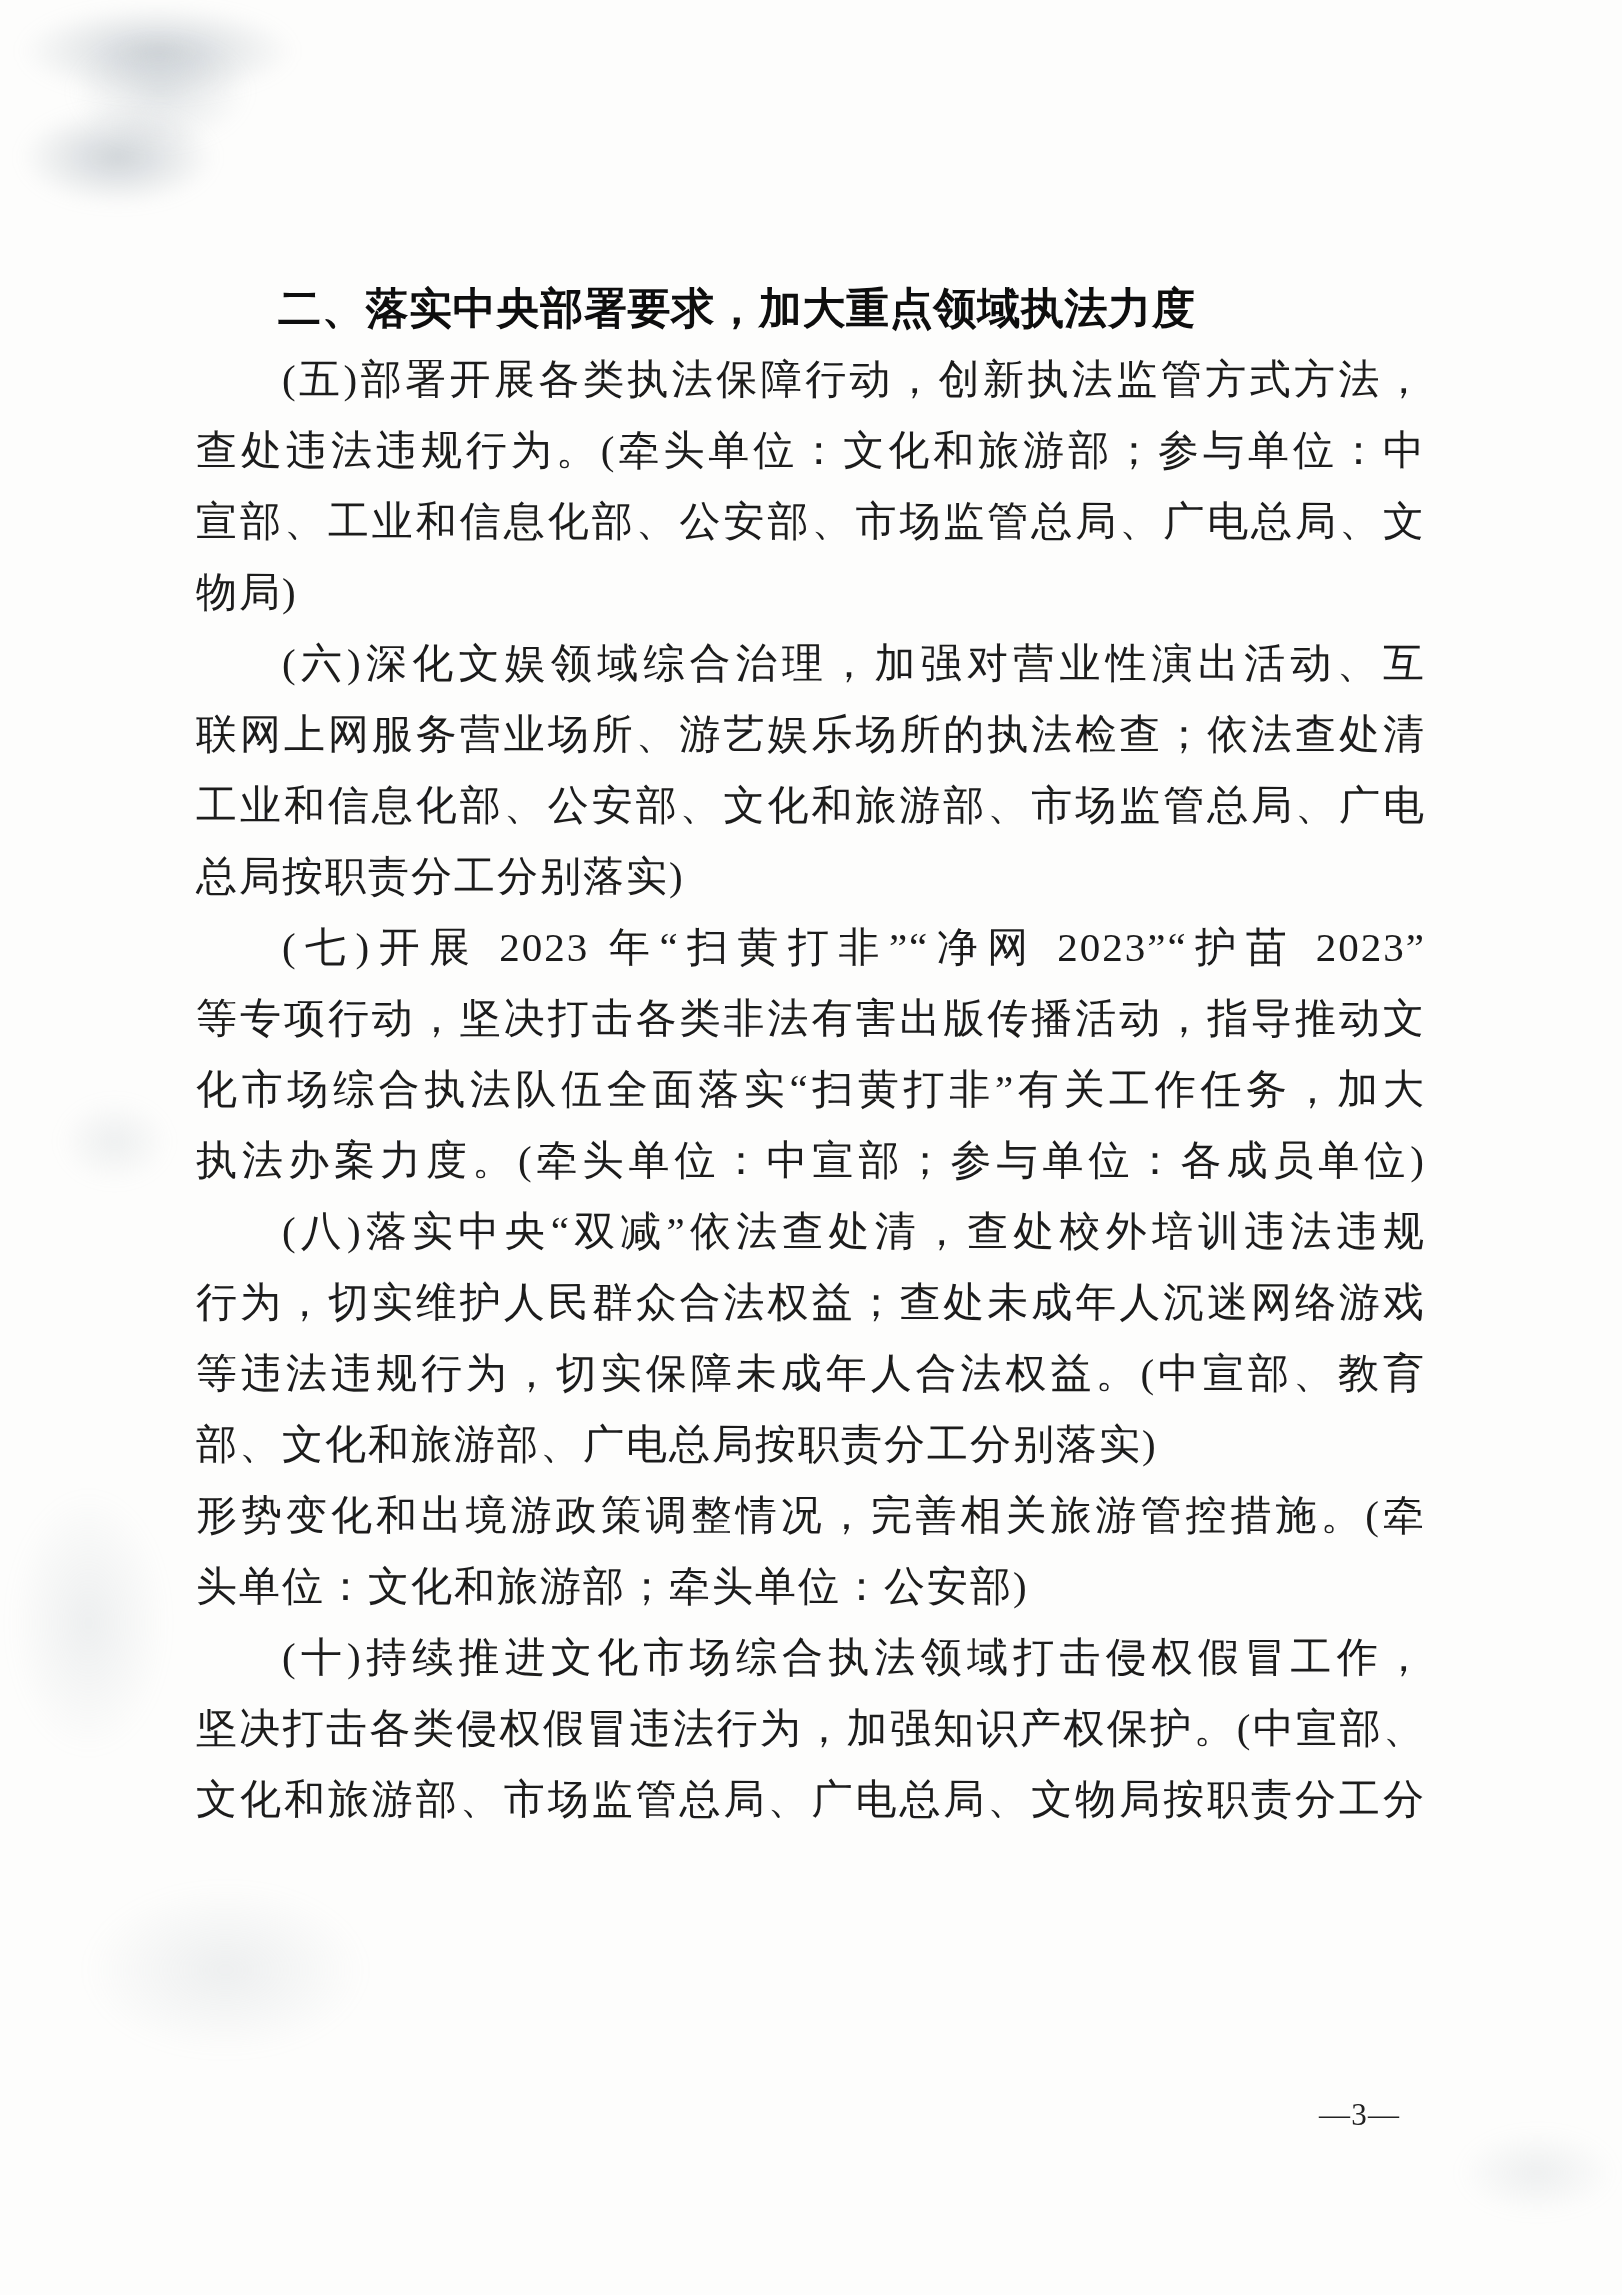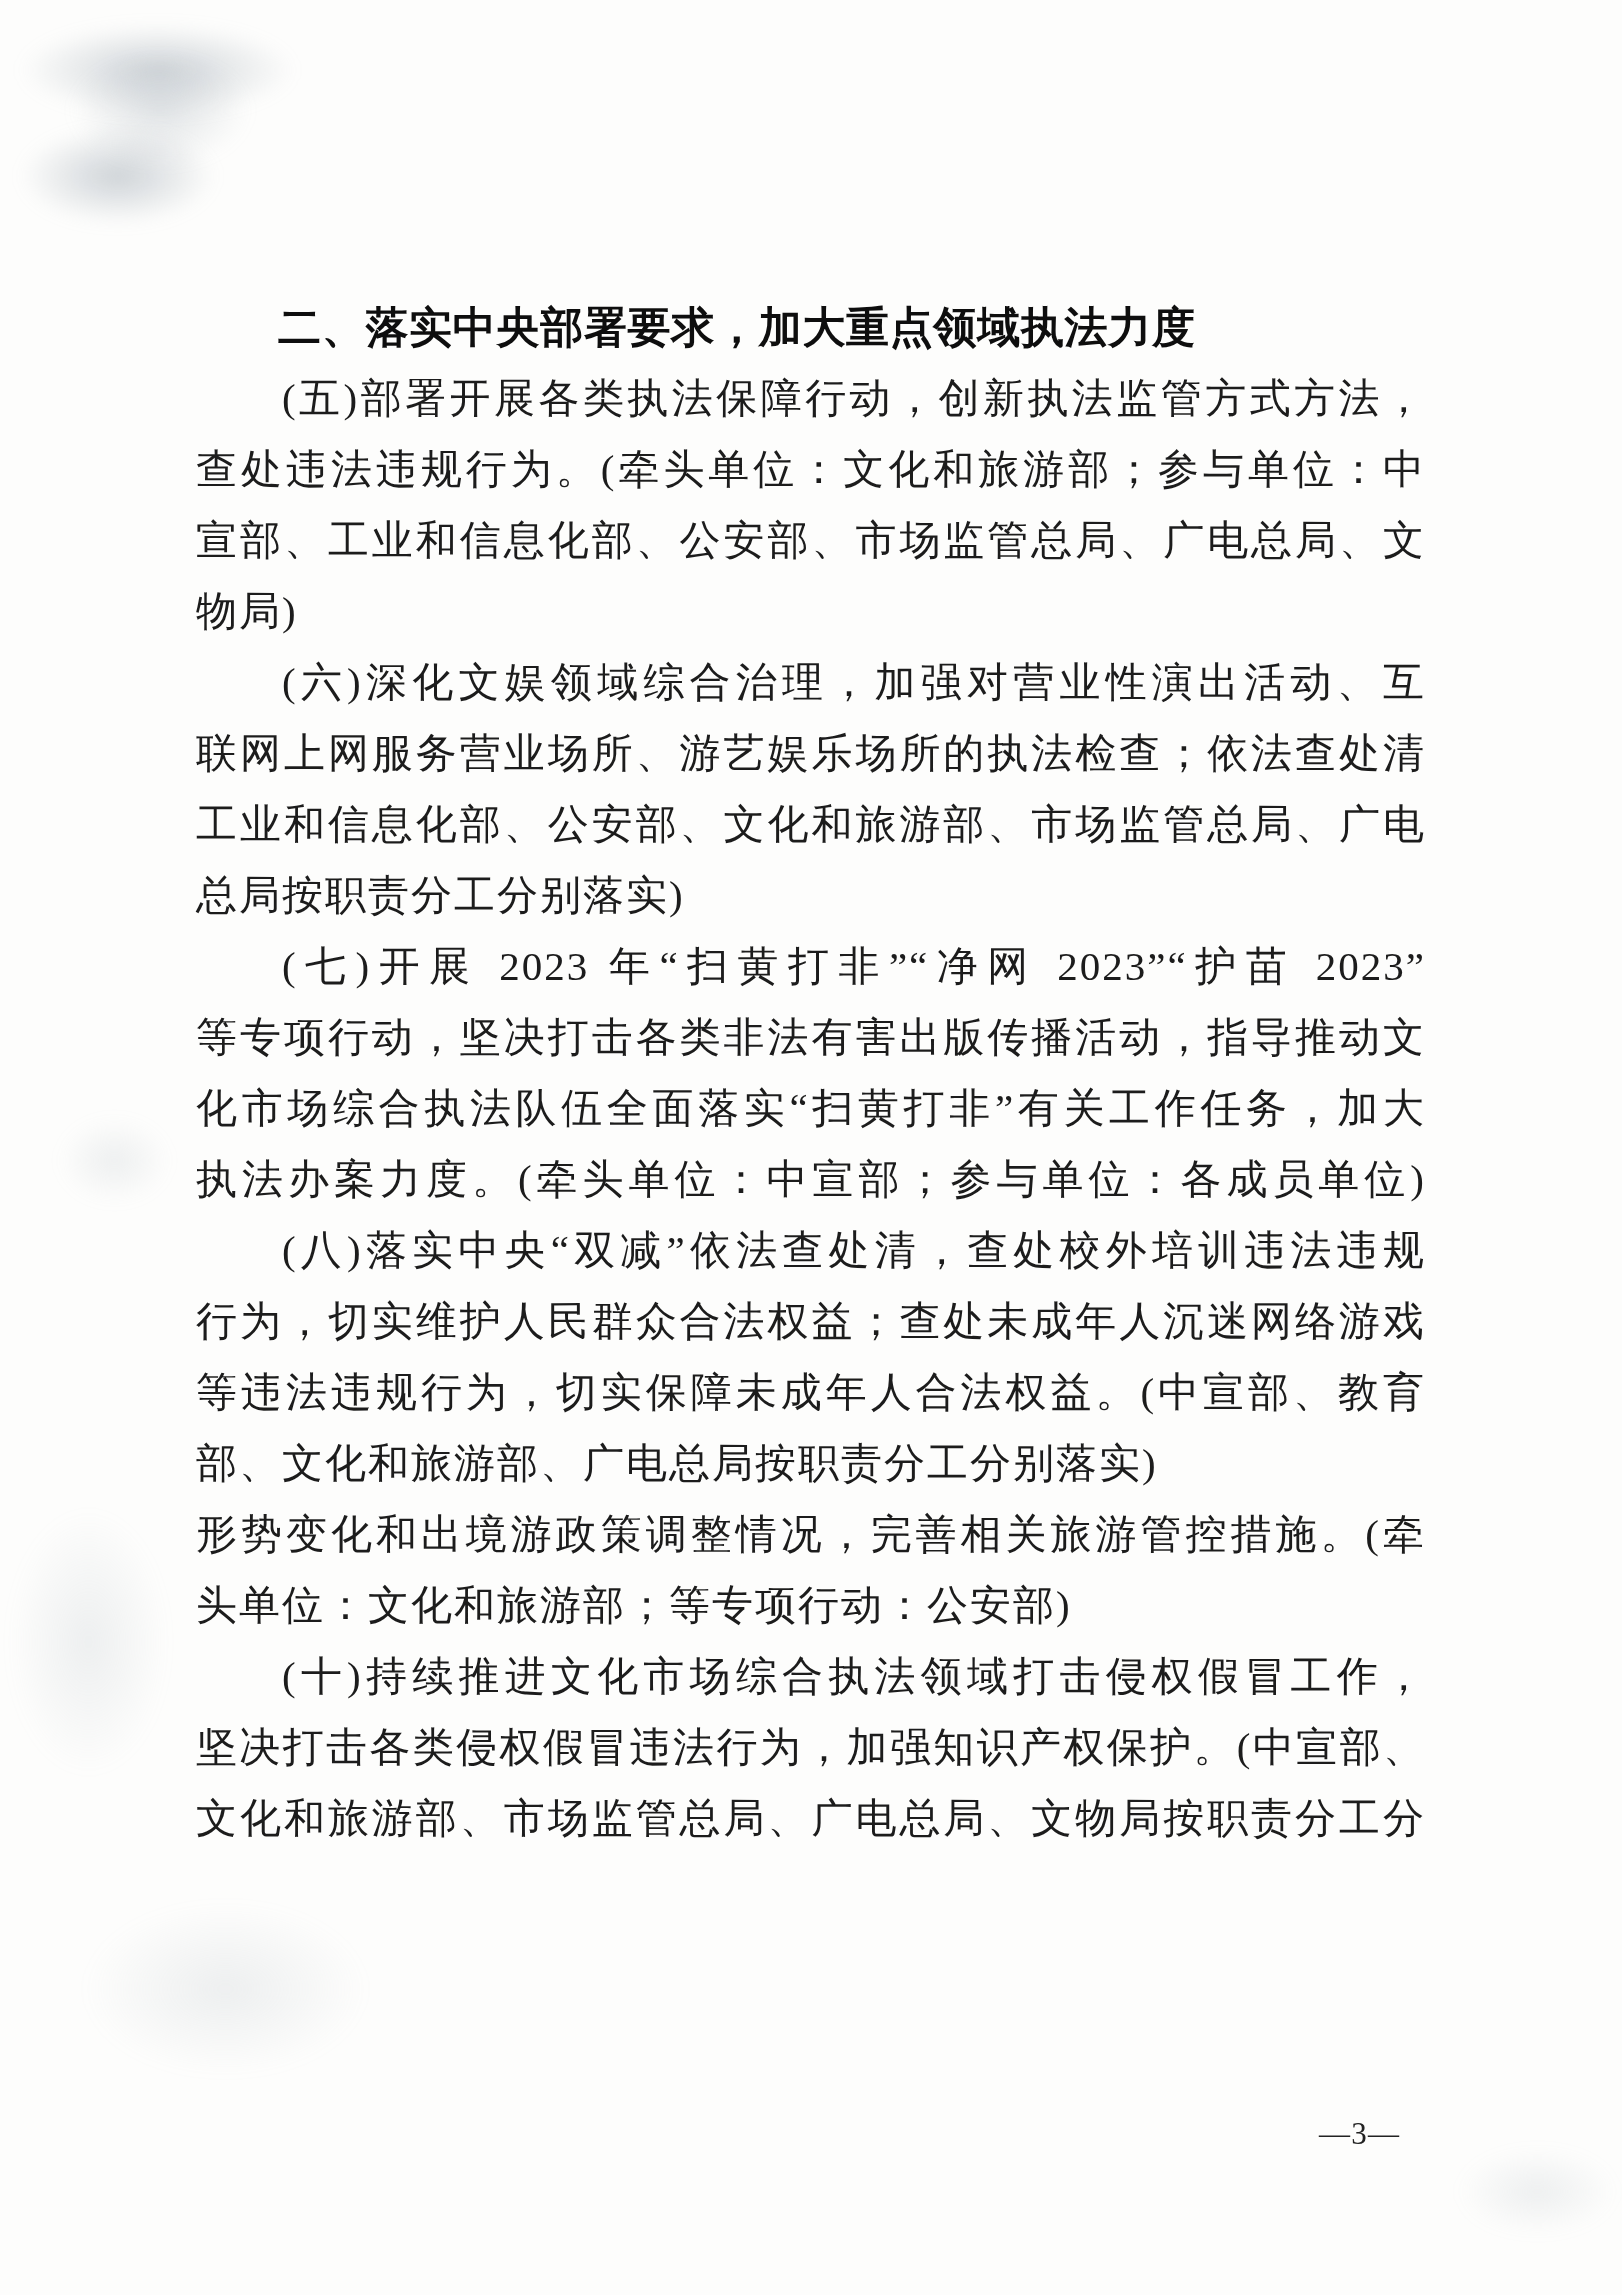--- a/index.html
+++ b/index.html
@@ -10,21 +10,20 @@
     width: 1623px;
     height: 2295px;
     position: relative;
     background: #fdfdfc;
     overflow: hidden;
     font-family: "Liberation Serif", "DejaVu Serif", serif;
   }
   .page {
     position: absolute;
     inset: 0;
-    margin-top: 19px;
   }
   
   .smudge {
     position: absolute;
     border-radius: 50%;
     filter: blur(7.9px);
     pointer-events: none;
   }
   .smudge.strong {
     background: radial-gradient(closest-side, rgba(158,168,178,0.50), rgba(158,168,178,0.22) 55%, rgba(158,168,178,0) 100%);
@@ -115,21 +114,21 @@
     <p class="line">总局按职责分工分别落实)</p>
     <p class="line justify indent">(七)开展 2023 年“扫黄打非”“净网 2023”“护苗 2023”</p>
     <p class="line justify">等专项行动，坚决打击各类非法有害出版传播活动，指导推动文</p>
     <p class="line justify">化市场综合执法队伍全面落实“扫黄打非”有关工作任务，加大</p>
     <p class="line justify">执法办案力度。(牵头单位：中宣部；参与单位：各成员单位)</p>
     <p class="line justify indent">(八)落实中央“双减”依法查处清，查处校外培训违法违规</p>
     <p class="line justify">行为，切实维护人民群众合法权益；查处未成年人沉迷网络游戏</p>
     <p class="line justify">等违法违规行为，切实保障未成年人合法权益。(中宣部、教育</p>
     <p class="line">部、文化和旅游部、广电总局按职责分工分别落实)</p>
     <p class="line justify">形势变化和出境游政策调整情况，完善相关旅游管控措施。(牵</p>
-    <p class="line">头单位：文化和旅游部；等专项行动：公安部)</p>
+    <p class="line">头单位：文化和旅游部；牵头单位：公安部)</p>
     <p class="line justify indent">(十)持续推进文化市场综合执法领域打击侵权假冒工作，</p>
     <p class="line justify">坚决打击各类侵权假冒违法行为，加强知识产权保护。(中宣部、</p>
     <p class="line justify">文化和旅游部、市场监管总局、广电总局、文物局按职责分工分</p>
   </div>
 
   <div class="page-number">—3—</div>
 </div>
 
 
 </body></html>

